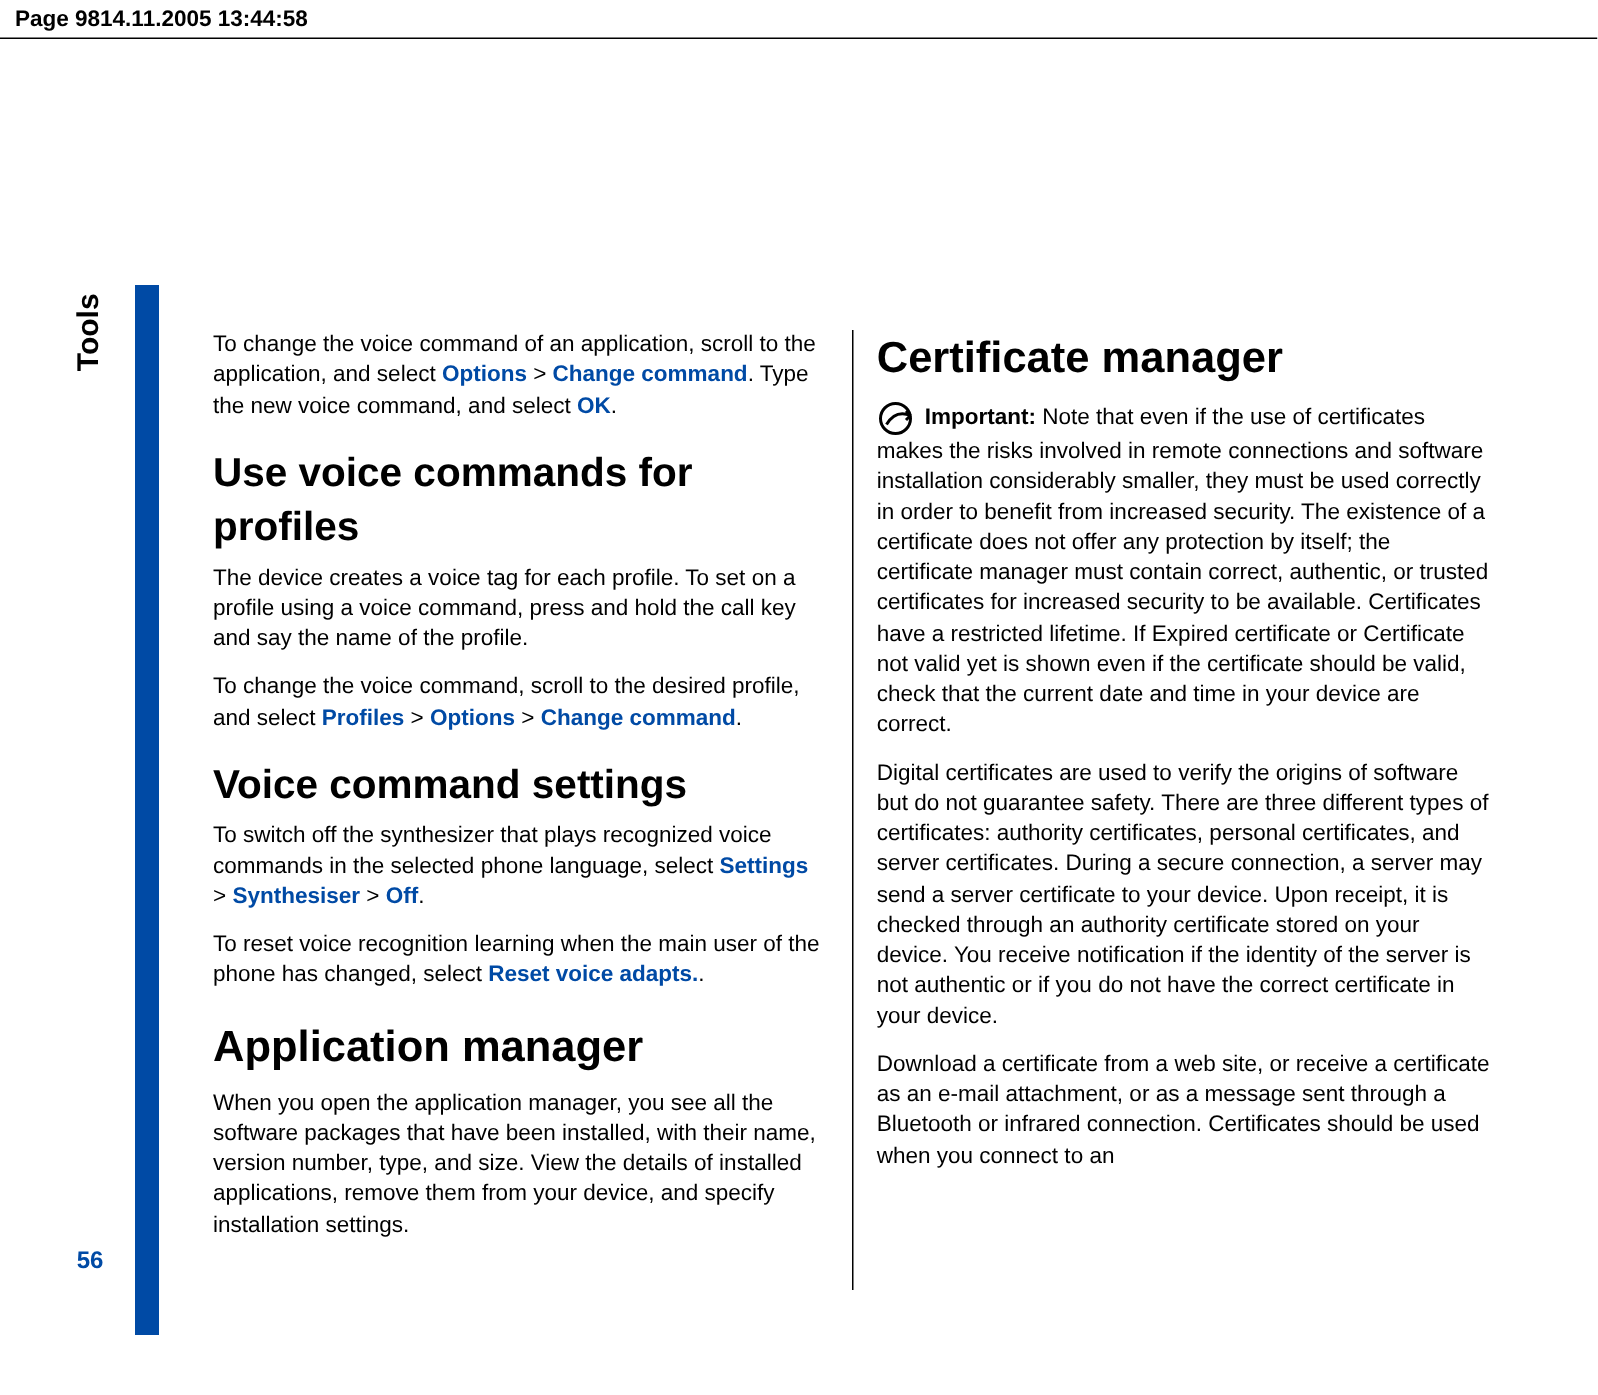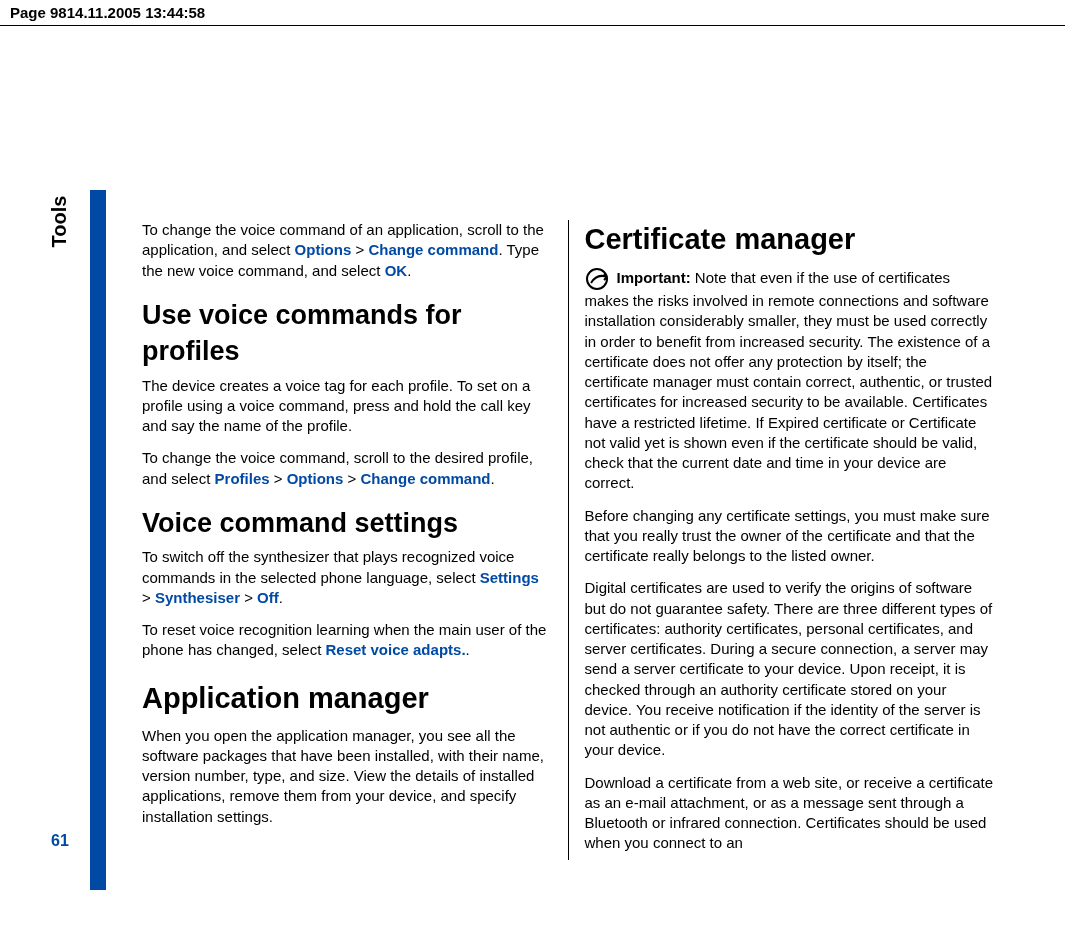--- a/index.html
+++ b/index.html
@@ -92,21 +92,21 @@
 <div class="header">
   <div class="header-right">
     <span>Page 98</span>
     <span>14.11.2005 13:44:58</span>
   </div>
 </div>
 
 <div class="page-outer">
   <div class="sidebar">
     <div class="sidebar-label">Tools</div>
-    <div class="page-number">61</div>
+    <div class="page-number">56</div>
   </div>
   <div class="blue-bar"></div>
 
   <div class="content">
 
     <div class="column left">
       <p>
         <span>To change the voice command of an application, scroll to the application, and select </span><span class="link">Options</span><span> &gt; </span><span class="link">Change command</span><span>. Type the new voice command, and select </span><span class="link">OK</span><span>.</span>
       </p>
 
@@ -132,19 +132,18 @@
       <h1 class="big-section" style="margin-top:0">Certificate manager</h1>
       <p>
         <span class="important-icon">
           <svg viewBox="0 0 28 24" width="28" height="24">
             <circle cx="12" cy="12" r="10" fill="none" stroke="#000" stroke-width="2"></circle>
             <path d="M 6 16 Q 12 6 22 10" fill="none" stroke="#000" stroke-width="2"></path>
             <path d="M 22 10 L 19 7 M 22 10 L 19 13" fill="none" stroke="#000" stroke-width="2"></path>
           </svg>
         </span><strong>Important:</strong><span>  Note that even if the use of certificates makes the risks involved in remote connections and software installation considerably smaller, they must be used correctly in order to benefit from increased security. The existence of a certificate does not offer any protection by itself; the certificate manager must contain correct, authentic, or trusted certificates for increased security to be available. Certificates have a restricted lifetime. If Expired certificate or Certificate not valid yet is shown even if the certificate should be valid, check that the current date and time in your device are correct.</span>
       </p>
-      <p>Before changing any certificate settings, you must make sure that you really trust the owner of the certificate and that the certificate really belongs to the listed owner.</p>
       <p>Digital certificates are used to verify the origins of software but do not guarantee safety. There are three different types of certificates: authority certificates, personal certificates, and server certificates. During a secure connection, a server may send a server certificate to your device. Upon receipt, it is checked through an authority certificate stored on your device. You receive notification if the identity of the server is not authentic or if you do not have the correct certificate in your device.</p>
       <p>Download a certificate from a web site, or receive a certificate as an e-mail attachment, or as a message sent through a Bluetooth or infrared connection. Certificates should be used when you connect to an</p>
     </div>
 
   </div>
 </div>
 
 </body></html>

